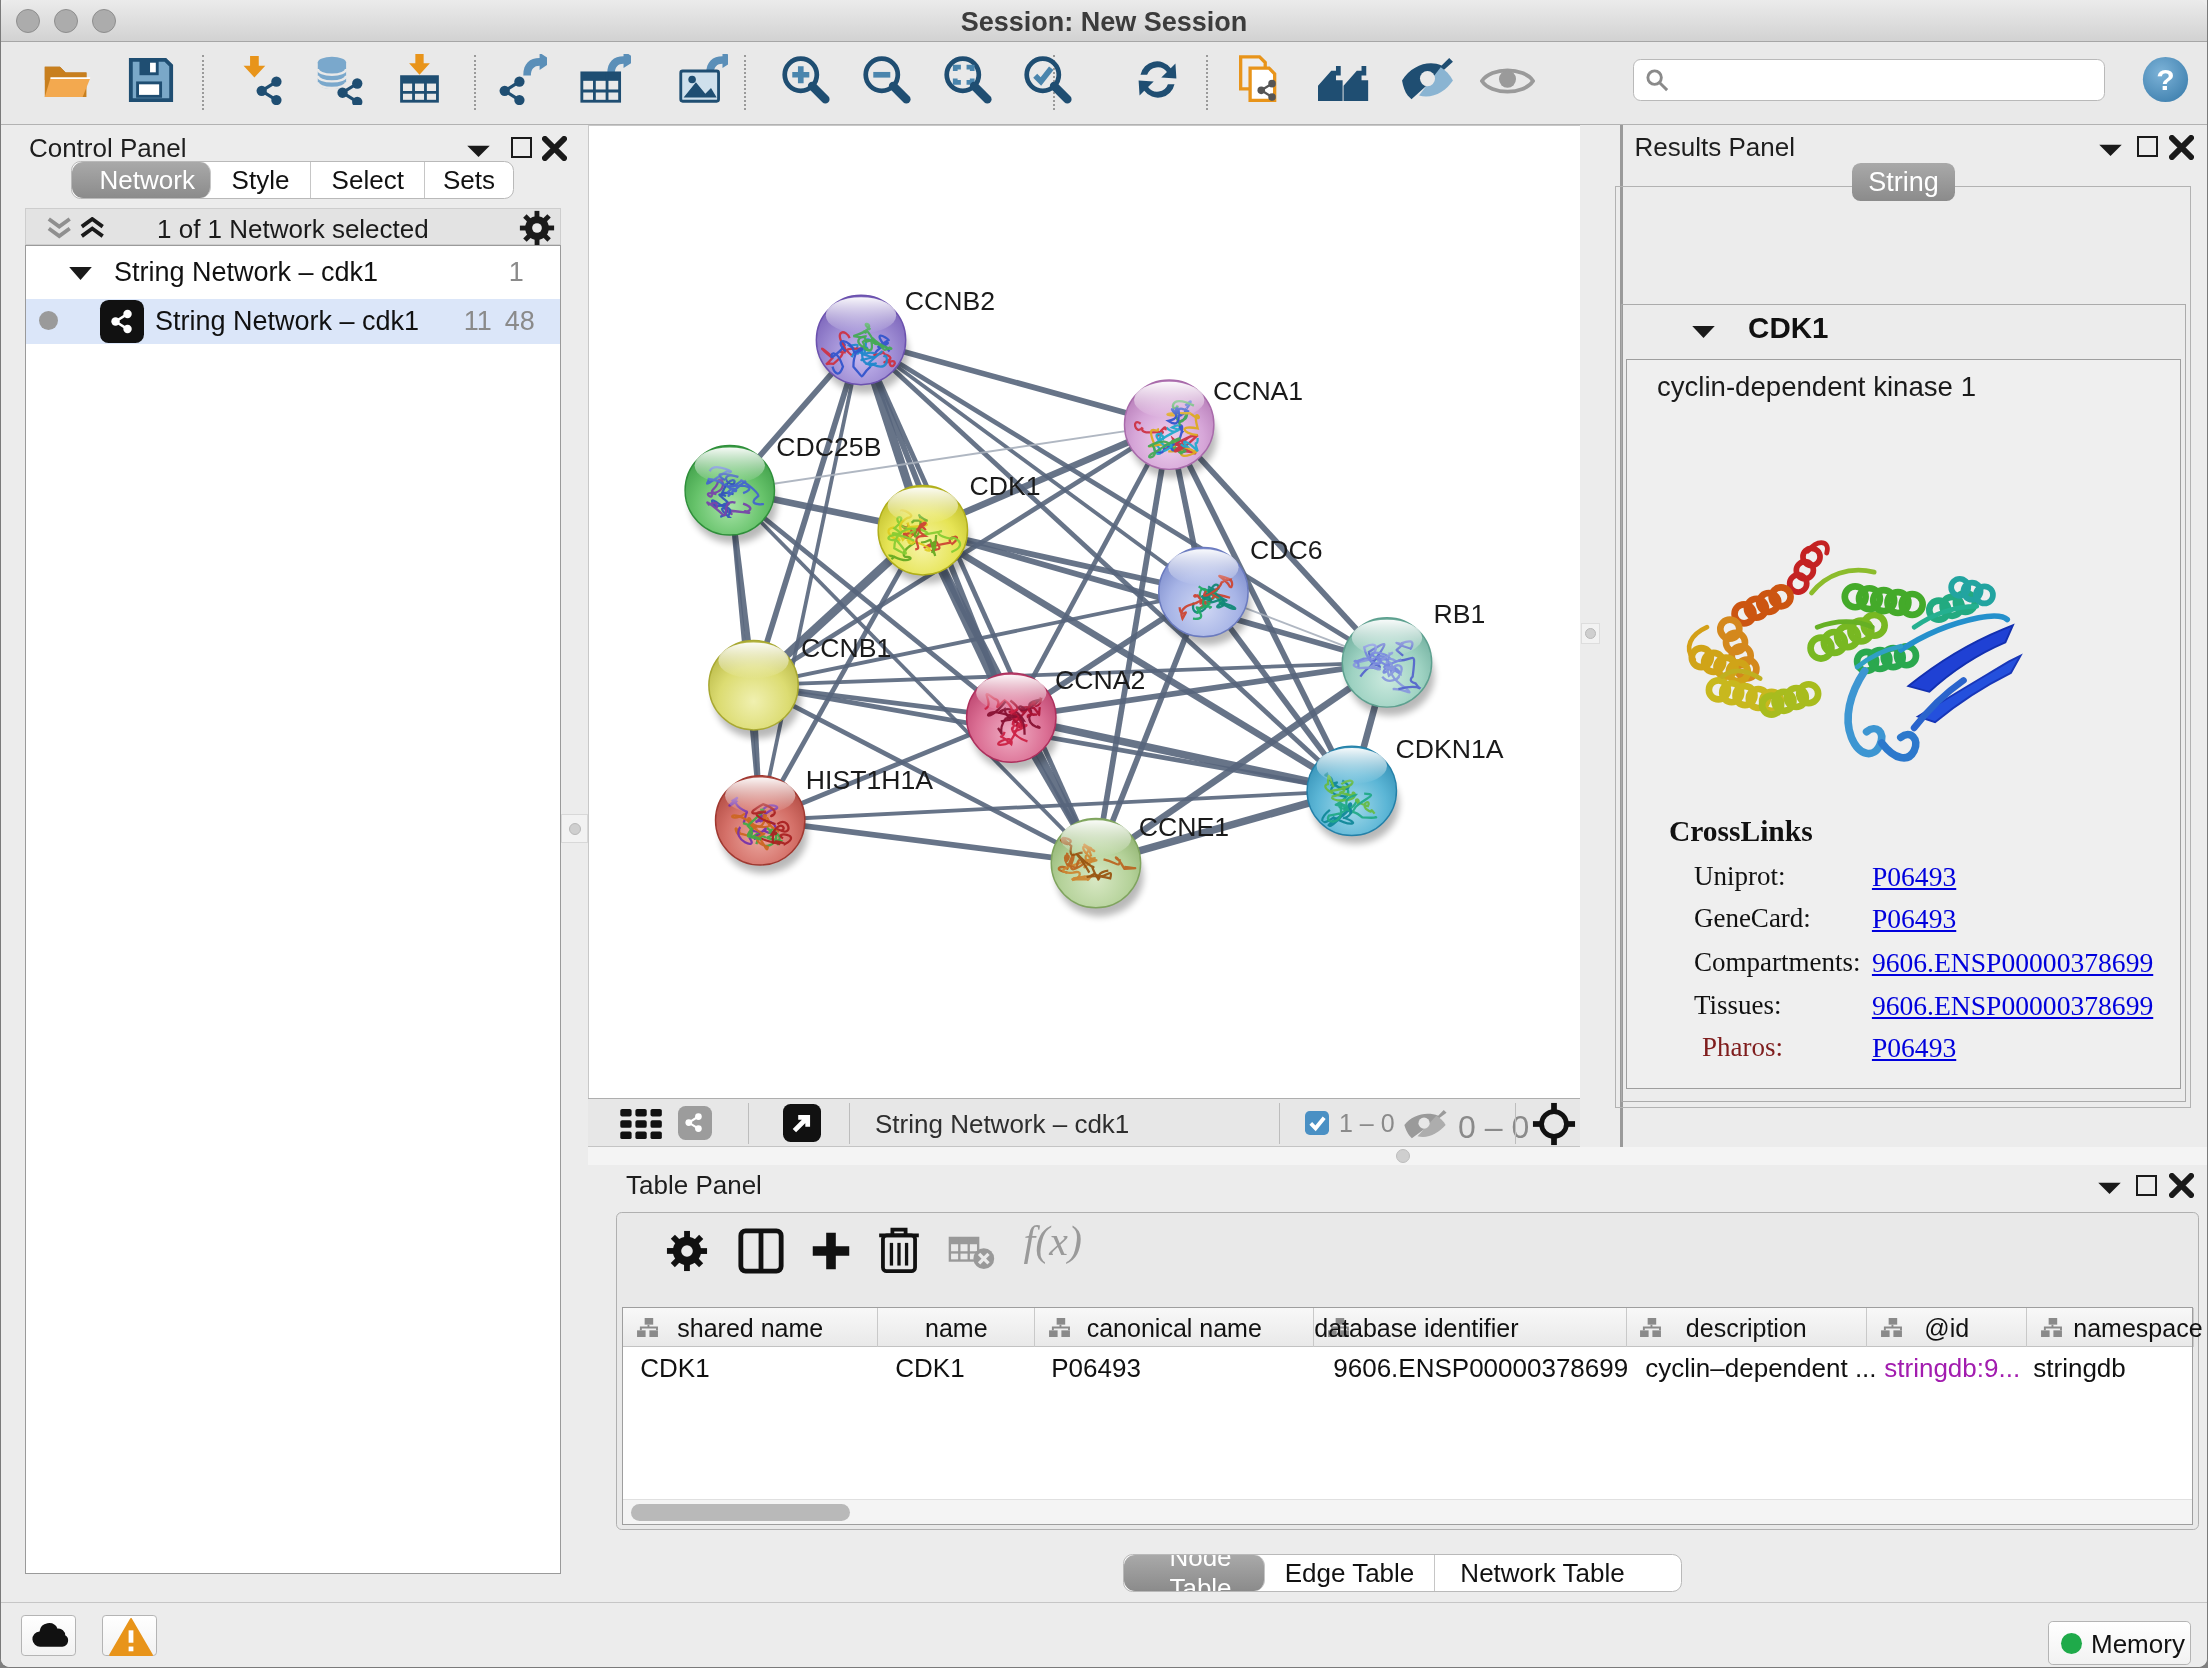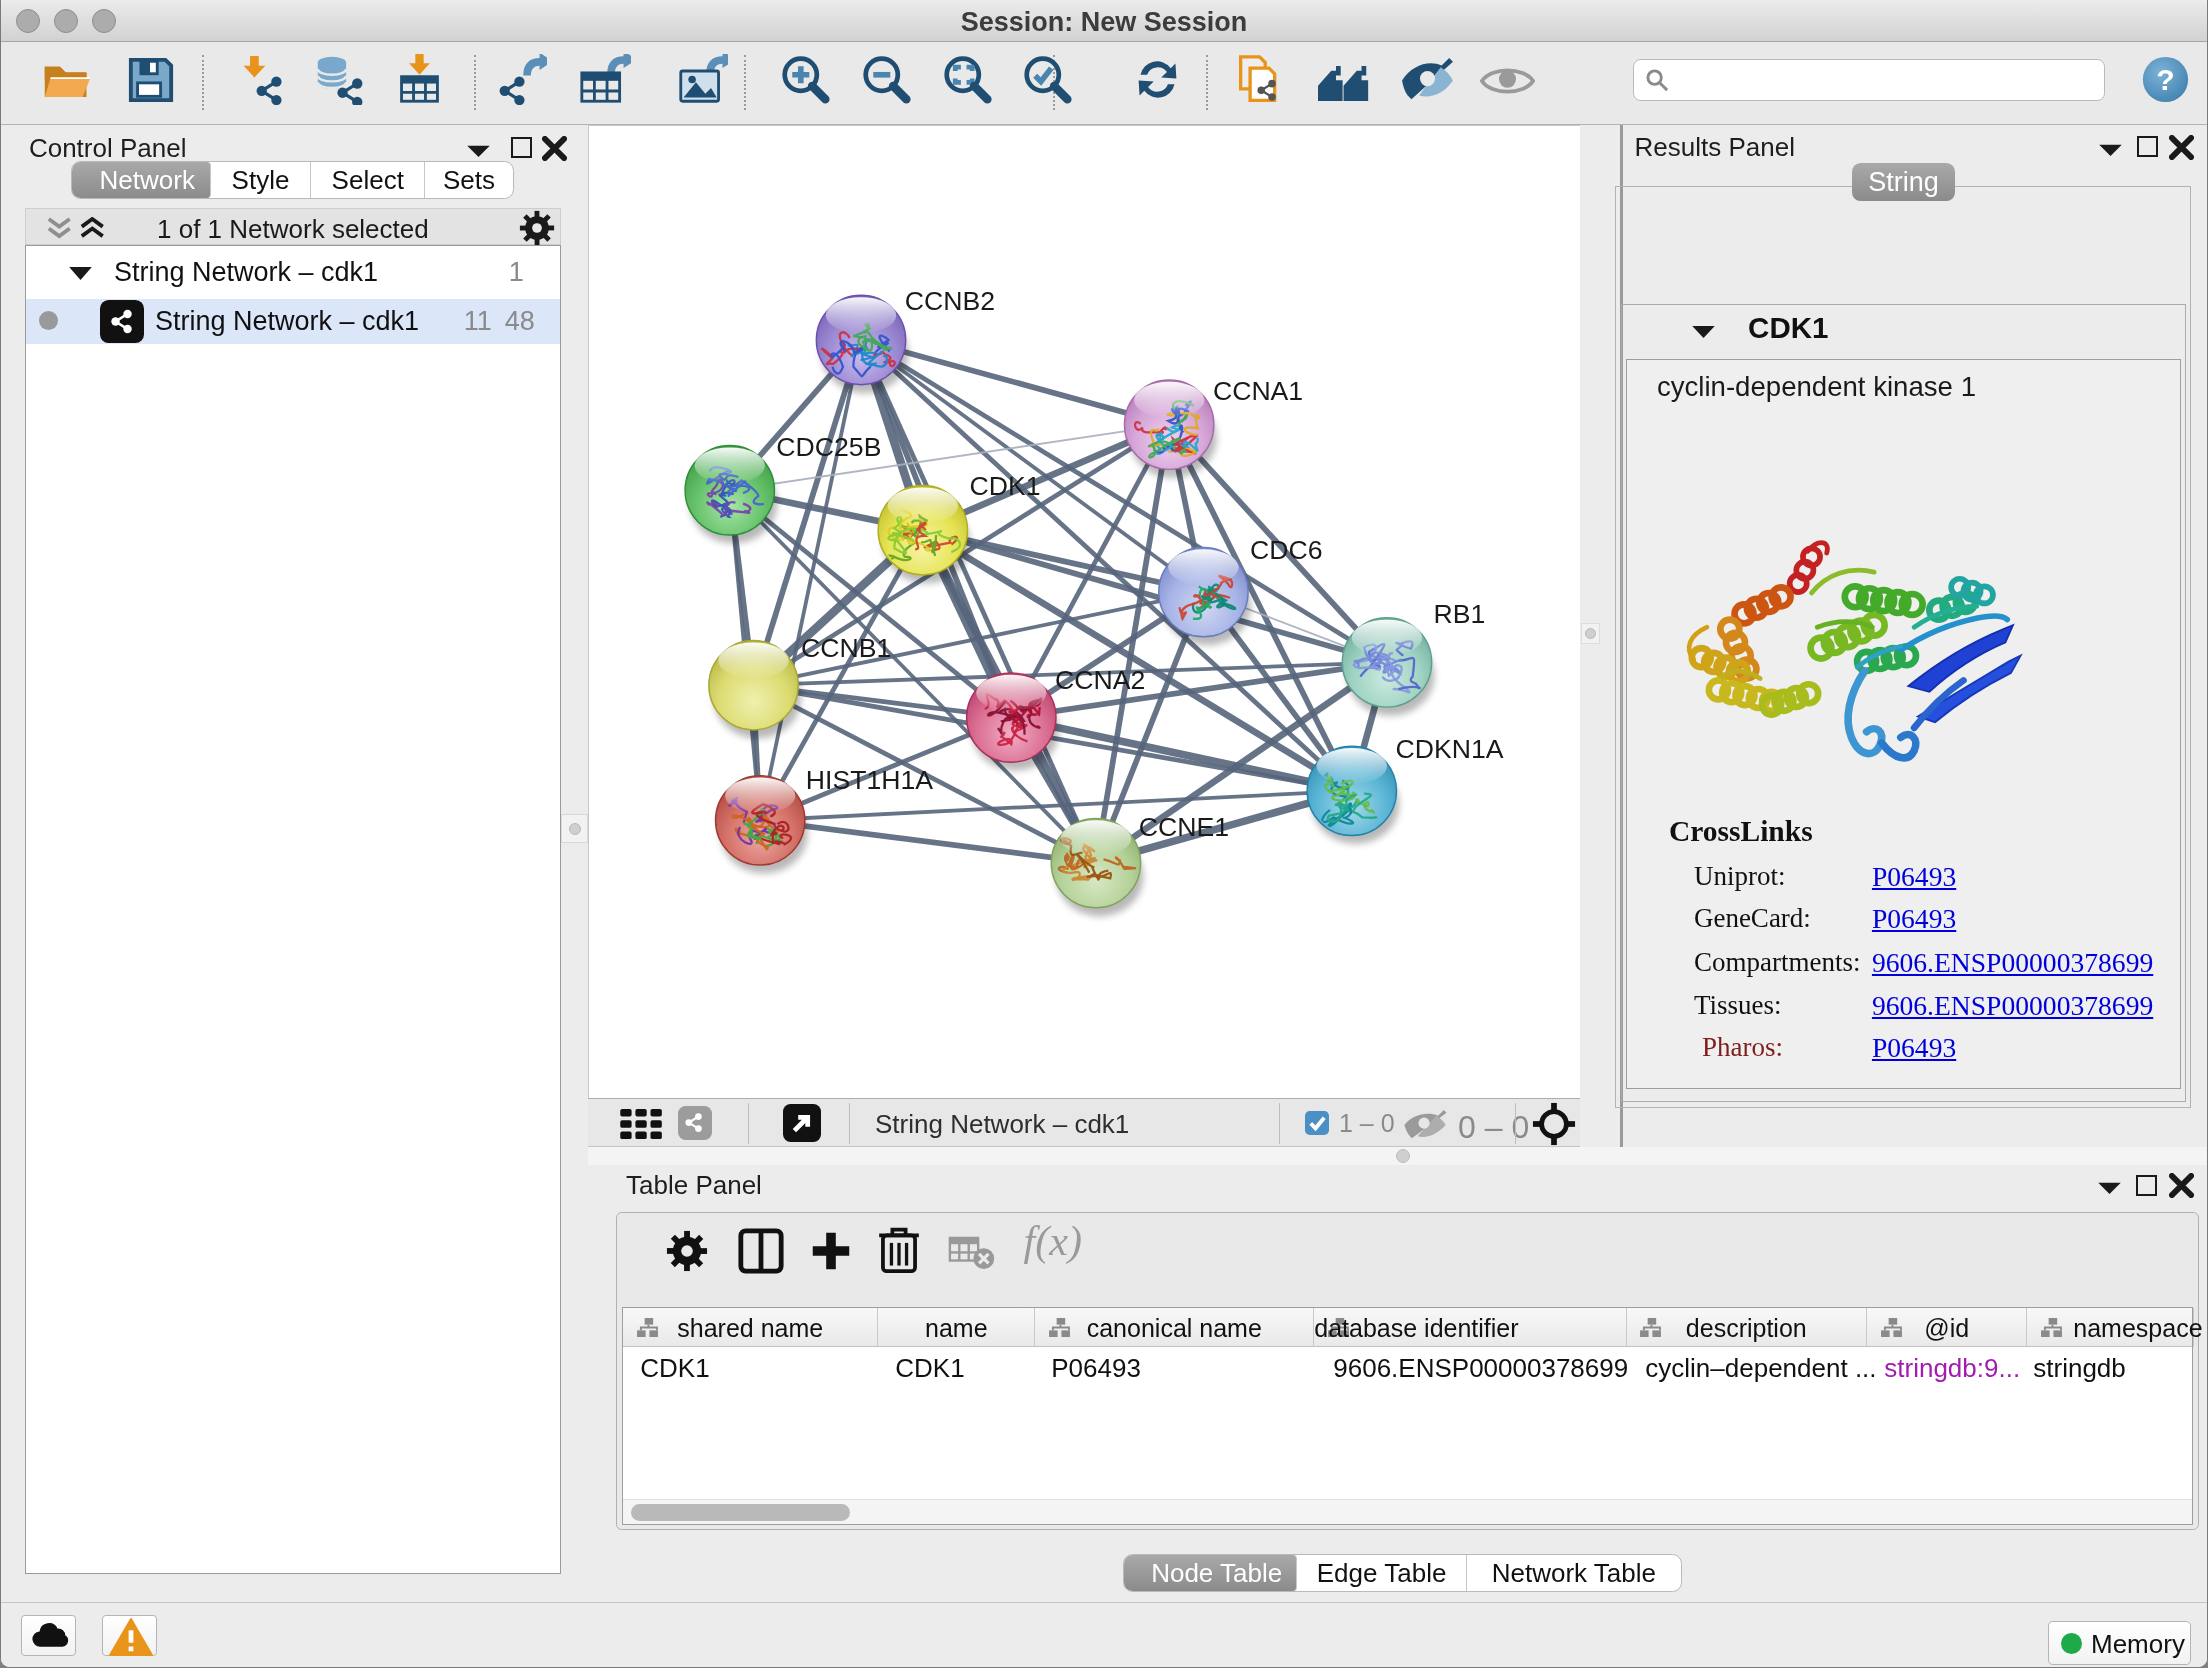--- a/index.html
+++ b/index.html
@@ -7,21 +7,21 @@
 .titlebar { position:absolute; left:0; top:0; width:100%; height:42px;
   background:linear-gradient(#ebebeb,#d2d2d2); border-bottom:1px solid #a6a6a6; border-radius:9.5px 9.5px 0 0;}
 .tl { position:absolute; top:8.6px; width:24px; height:24px; border-radius:50%; background:#acacac; border:1px solid #8e8e8e;}
 .title { position:absolute; top:6.7px; width:100%; text-align:center; font-size:27px; font-weight:bold; color:#3c3c3c;}
 .toolbar { position:absolute; left:0; top:42px; width:100%; height:83px; background:#e9e9e9; border-bottom:1.9px solid #b2b2b2;}
 .dotsep { position:absolute; top:13.3px; width:0px; height:55px; border-left:2.9px dotted #9a9a9a;}
 .panel-title { font-size:26px; color:#1e1e1e; }
 .seg { position:absolute; display:flex; border:1px solid #b9b9b9; border-radius:9.5px; background:#fff; overflow:hidden;}
 .seg div { font-size:26px; color:#111; text-align:center; border-right:1px solid #c6c6c6; display:flex; align-items:center; justify-content:center;}
 .seg div:last-child { border-right:none; }
-.seg .sel { background:linear-gradient(#a9a9a9,#8b8b8b); color:#fff; border-radius:4px;padding-left:13px; }
+.seg .sel { background:linear-gradient(#a9a9a9,#8b8b8b); color:#fff; border-radius:11px;padding-left:13px; }
 .btn { position:absolute; background:linear-gradient(#ffffff,#f2f2f2); border:1px solid #b4b4b4; border-radius:8.6px;
   font-size:26px; color:#111; text-align:center;}
 </style></head><body>
 <div class="win">
     <div class="titlebar">
       <div class="tl" style="left:15px"></div>
       <div class="tl" style="left:53px"></div>
       <div class="tl" style="left:91px"></div>
       <div class="title">Session: New Session</div>
     </div>
@@ -841,21 +841,21 @@
           <div style="position:absolute;left:710px;top:45px;font-size:26px;color:#111">9606.ENSP00000378699</div>
           <div style="position:absolute;left:1022px;top:45px;font-size:26px;color:#111">cyclin–dependent ...</div>
           <div style="position:absolute;left:1261px;top:45px;font-size:26px;color:#a21caf">stringdb:9...</div>
           <div style="position:absolute;left:1410px;top:45px;font-size:26px;color:#111">stringdb</div>
           <div style="position:absolute;left:0;bottom:0;width:100%;height:25px;background:#f4f4f4;border-top:1px solid #e0e0e0">
             <div style="position:absolute;left:7.6px;top:3.8px;width:219px;height:17px;border-radius:8.6px;background:#b9b9b9"></div>
           </div>
         </div>
       </div>
       <div class="seg" style="left:535px;top:389px;width:559px;height:38px">
-        <div class="sel" style="width:174px">Node Table</div>
+        <div class="sel" style="width:141px">Node Table</div>
         <div style="width:170px">Edge Table</div>
         <div style="width:215px">Network Table</div>
       </div>
     </div>
     <div style="position:absolute;left:0;top:1602px;width:100%;height:67px;background:#ececec;border-top:1.9px solid #c6c6c6">
       <div class="btn" style="left:20px;top:12.4px;width:55px;height:41px;border-radius:3.8px">
         <div style="position:absolute;left:6.7px;top:5.7px"><svg width="42" height="28.5" viewBox="0 0 44 30" xmlns="http://www.w3.org/2000/svg" style="">
             <path d="M12 26 a8 8 0 0 1 -1 -16 a10 10 0 0 1 19 -3 a7 7 0 0 1 8 7 a6.5 6.5 0 0 1 -3 12 Z" fill="#111"></path>
           </svg></div>
       </div>

